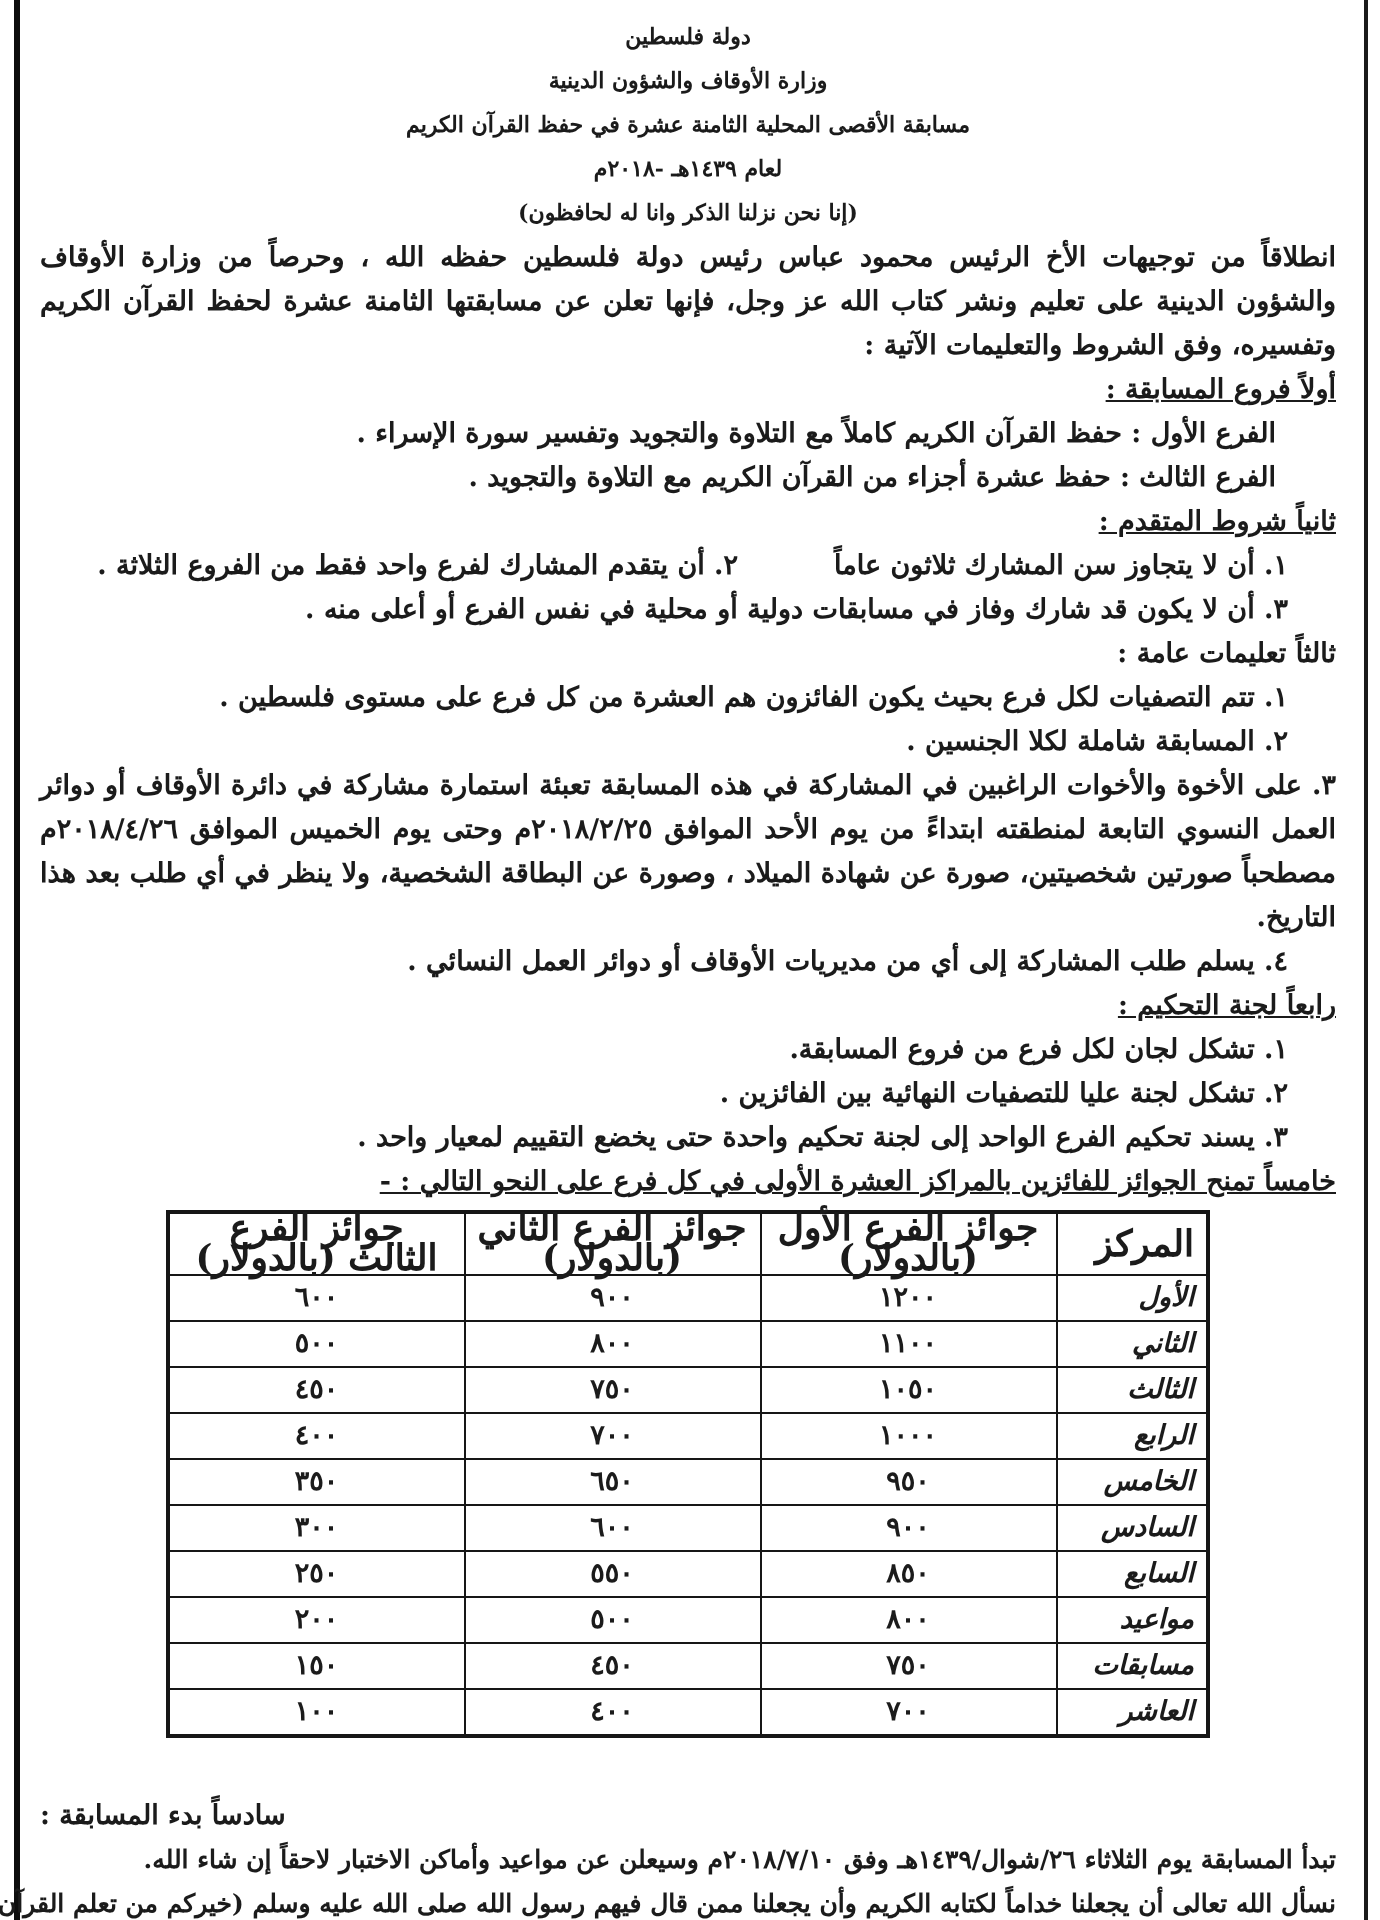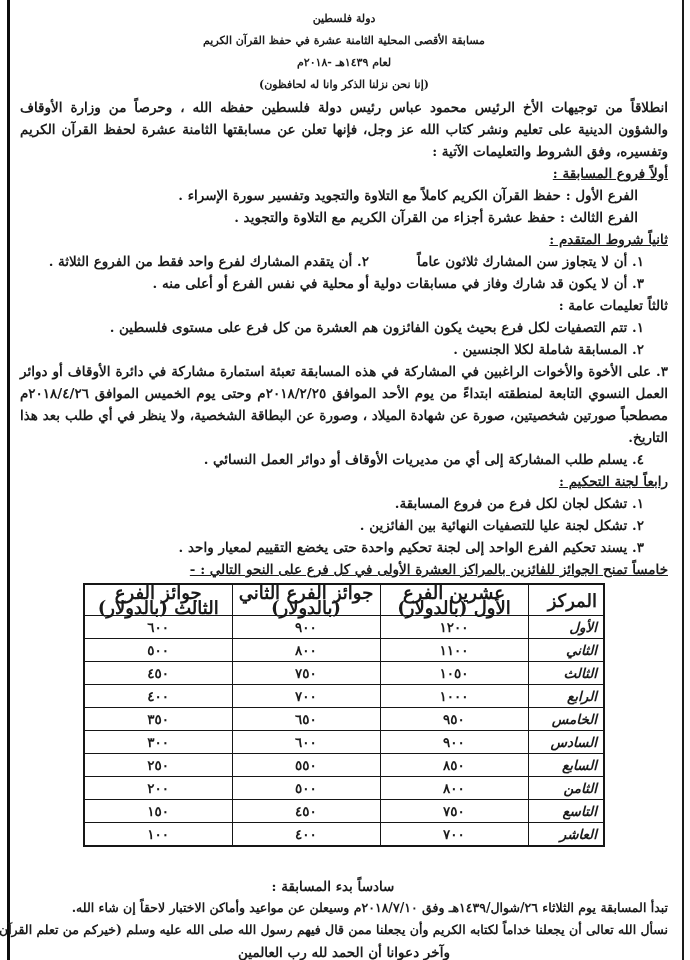--- a/index.html
+++ b/index.html
@@ -25,34 +25,35 @@
     border-collapse:collapse;border:2px solid #161616;
     width:520px;margin:3px auto 2px auto;table-layout:fixed;
   }
   table.prizes th,table.prizes td{
     border:1px solid #161616;padding:0 6px;font-size:13px;line-height:15px;
   }
   table.prizes th{height:30px;text-align:center;font-weight:bold;font-size:18px;}
   table.prizes th.rank-h{text-align:right;}
   table.prizes td{height:22px;text-align:center;font-size:13.5px;}
   table.prizes td.rank{text-align:right;font-style:italic;}
-  .s6-head-wrap{display:flex;justify-content:center;margin-top:28px;}
+  .s6-head-wrap{display:flex;justify-content:flex-end;margin-top:28px;}
   .s6-head-wrap .sp{width:22px;flex:0 0 auto;}
   .centered{text-align:center;}
 </style>
 </head>
 <body>
 
 <div class="scan-border-left"></div>
 <div class="scan-border-right"></div>
 
 <div class="page">
 
   <div class="hdr">
     <div>دولة فلسطين</div>
+    <div>وزارة الأوقاف والشؤون الدينية</div>
     <div>مسابقة الأقصى المحلية الثامنة عشرة في حفظ القرآن الكريم</div>
     <div>لعام ١٤٣٩هـ -٢٠١٨م</div>
     <div>(إنا نحن نزلنا الذكر وانا له لحافظون)</div>
   </div>
 
   <div class="intro">انطلاقاً من توجيهات الأخ الرئيس محمود عباس رئيس دولة فلسطين حفظه الله ، وحرصاً من وزارة الأوقاف والشؤون الدينية على تعليم ونشر كتاب الله عز وجل، فإنها تعلن عن مسابقتها الثامنة عشرة لحفظ القرآن الكريم وتفسيره، وفق الشروط والتعليمات الآتية :</div>
 
   <div class="sec-heading underlined">أولاً فروع المسابقة :</div>
   <div class="indent">الفرع الأول : حفظ القرآن الكريم كاملاً مع التلاوة والتجويد وتفسير سورة الإسراء .</div>
   <div class="indent">الفرع الثالث : حفظ عشرة أجزاء من القرآن الكريم مع التلاوة والتجويد .</div>
@@ -80,21 +81,21 @@
   <table class="prizes">
     <colgroup>
       <col style="width:76px">
         <col style="width:148px">
         <col style="width:148px">
         <col style="width:148px">
     </colgroup>
     <thead>
       <tr>
         <th class="rank-h">المركز</th>
-        <th>عشرين الفرع الأول (بالدولار)</th>
+        <th>جوائز الفرع الأول (بالدولار)</th>
         <th>جوائز الفرع الثاني (بالدولار)</th>
         <th>جوائز الفرع الثالث (بالدولار)</th>
       </tr>
     </thead>
     <tbody>
         <tr>
           <td class="rank">الأول</td>
           <td class="">١٢٠٠</td>
           <td class="">٩٠٠</td>
           <td class="">٦٠٠</td>
@@ -129,27 +130,27 @@
           <td class="">٦٠٠</td>
           <td class="">٣٠٠</td>
         </tr>
         <tr>
           <td class="rank">السابع</td>
           <td class="">٨٥٠</td>
           <td class="">٥٥٠</td>
           <td class="">٢٥٠</td>
         </tr>
         <tr>
-          <td class="rank">الثامن</td>
+          <td class="rank">مواعيد</td>
           <td class="">٨٠٠</td>
           <td class="">٥٠٠</td>
           <td class="">٢٠٠</td>
         </tr>
         <tr>
-          <td class="rank">التاسع</td>
+          <td class="rank">مسابقات</td>
           <td class="">٧٥٠</td>
           <td class="">٤٥٠</td>
           <td class="">١٥٠</td>
         </tr>
         <tr>
           <td class="rank">العاشر</td>
           <td class="">٧٠٠</td>
           <td class="">٤٠٠</td>
           <td class="">١٠٠</td>
         </tr>

